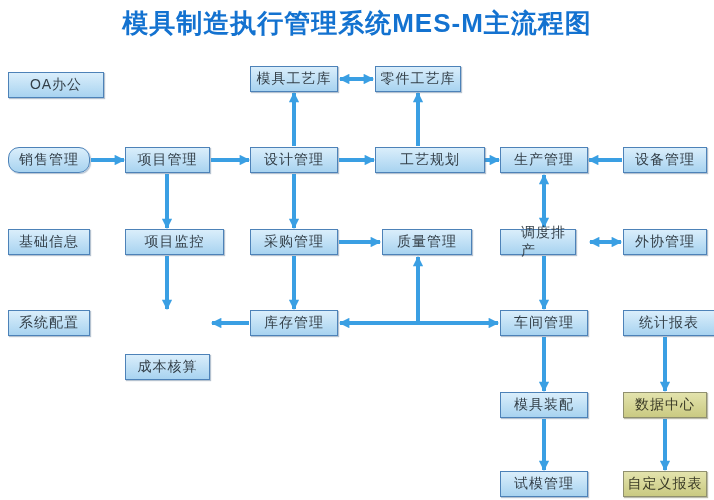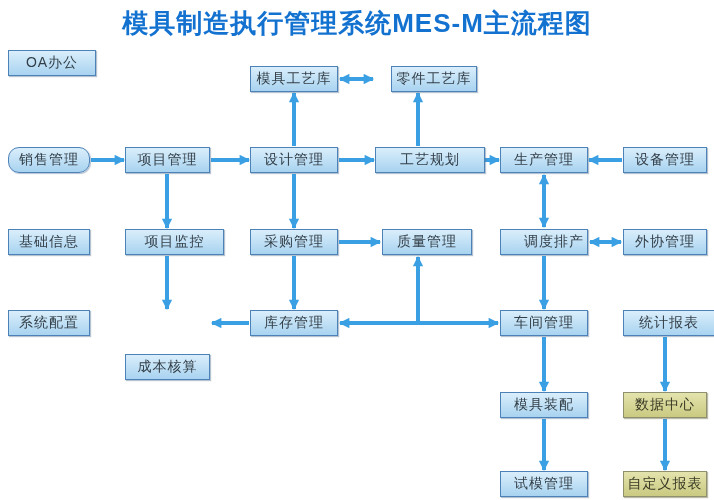--- a/index.html
+++ b/index.html
@@ -60,36 +60,36 @@
     <line class="edge" x1="249" y1="323" x2="212" y2="323" marker-end="url(#ah)"></line>
     <line class="edge" x1="340" y1="323" x2="498" y2="323" marker-start="url(#ah)" marker-end="url(#ah)"></line>
     <line class="edge" x1="418" y1="323" x2="418" y2="257" marker-end="url(#ah)"></line>
     <line class="edge" x1="544" y1="256" x2="544" y2="309" marker-end="url(#ah)"></line>
     <line class="edge" x1="544" y1="337" x2="544" y2="391" marker-end="url(#ah)"></line>
     <line class="edge" x1="544" y1="419" x2="544" y2="470" marker-end="url(#ah)"></line>
     <line class="edge" x1="665" y1="337" x2="665" y2="391" marker-end="url(#ah)"></line>
     <line class="edge" x1="665" y1="419" x2="665" y2="470" marker-end="url(#ah)"></line>
   </svg>
 
-  <div class="node" style="left:8px;  top:50px; width:88px;">OA办公</div>
+  <div class="node" style="left:8px;  top:72px; width:96px;">OA办公</div>
   <div class="node" style="left:250px;top:66px; width:88px;">模具工艺库</div>
-  <div class="node" style="left:375px;top:66px; width:86px;margin-left:16px;">零件工艺库</div>
+  <div class="node" style="left:375px;top:66px; width:86px;">零件工艺库</div>
 
   <div class="node" style="left:8px;  top:147px;width:82px;border-radius:11px;">销售管理</div>
   <div class="node" style="left:125px;top:147px;width:85px;">项目管理</div>
   <div class="node" style="left:250px;top:147px;width:88px;">设计管理</div>
   <div class="node" style="left:375px;top:147px;width:110px;">工艺规划</div>
   <div class="node" style="left:500px;top:147px;width:88px;text-align:center;">生产管理</div>
   <div class="node" style="left:623px;top:147px;width:84px;">设备管理</div>
 
   <div class="node" style="left:8px;  top:229px;width:82px;">基础信息</div>
   <div class="node" style="left:125px;top:229px;width:99px;">项目监控</div>
   <div class="node" style="left:250px;top:229px;width:88px;">采购管理</div>
   <div class="node" style="left:382px;top:229px;width:90px;">质量管理</div>
-  <div class="node" style="left:500px;top:229px;width:88px;padding-left:20px;">调度排产</div>
+  <div class="node" style="left:500px;top:229px;width:76px;padding-left:20px;">调度排产</div>
   <div class="node" style="left:623px;top:229px;width:84px;">外协管理</div>
 
   <div class="node" style="left:8px;  top:310px;width:82px;">系统配置</div>
   <div class="node" style="left:125px;top:310px;width:85px;margin-top:44px;">成本核算</div>
   <div class="node" style="left:250px;top:310px;width:88px;">库存管理</div>
   <div class="node" style="left:500px;top:310px;width:88px;">车间管理</div>
   <div class="node" style="left:623px;top:310px;width:92px;">统计报表</div>
 
   <div class="node" style="left:500px;top:392px;width:88px;">模具装配</div>
   <div class="node tan" style="left:623px;top:392px;width:84px;">数据中心</div>

